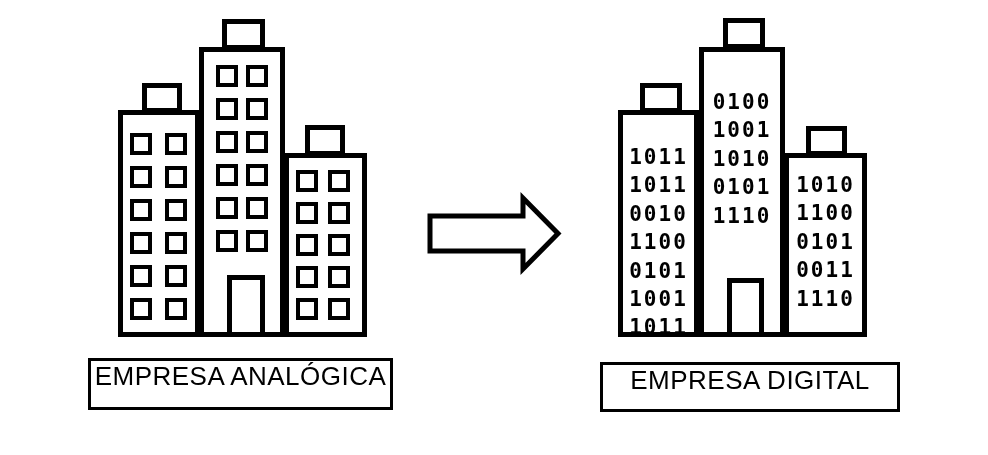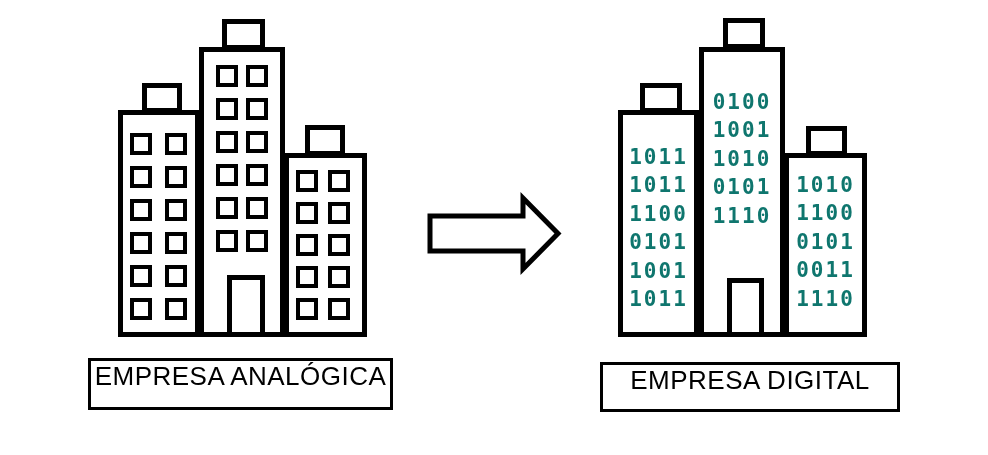--- a/index.html
+++ b/index.html
@@ -23,21 +23,21 @@
     width:22px; height:22px; box-sizing:border-box;
     border:4px solid #000; background:#fff;
   }
   .door {
     position:absolute; box-sizing:border-box;
     border:5px solid #000; border-bottom:none; background:#fff;
   }
   .binary {
     position:absolute; left:0; right:0; text-align:center;
     font-family:"DejaVu Sans Mono", monospace; font-weight:bold;
-    font-size:21px; line-height:28.4px; letter-spacing:2px; color:#0f766e;
+    font-size:21px; line-height:28.4px; letter-spacing:2px; color:#000000;
     white-space:nowrap;
   }
   .label-box {
     position:absolute; box-sizing:border-box; background:#fff;
     border:3px solid #000; display:flex; align-items:flex-start; justify-content:center;
     font-size:26px; color:#000; letter-spacing:0.5px;
   }
   .arrow-svg { position:absolute; }
 </style>
 </head>
@@ -111,20 +111,21 @@
 
   <div>
     <div class="roof" style="left:640px; top:83px; width:42px; height:30px;"></div>
     <div class="roof" style="left:723px; top:18px; width:42px; height:31px;"></div>
     <div class="roof" style="left:806px; top:126px; width:41px; height:30px;"></div>
 
     <div class="tower" style="left:618px; top:110px; width:81px; height:227px;">
       <div class="binary" style="top:28px;">
           <div>1011</div>
           <div>1011</div>
+          <div>0010</div>
           <div>1100</div>
           <div>0101</div>
           <div>1001</div>
           <div>1011</div>
         </div>
     </div>
 
     <div class="tower" style="left:784px; top:153px; width:83px; height:184px;">
       <div class="binary" style="top:13px;">
           <div>1010</div>

